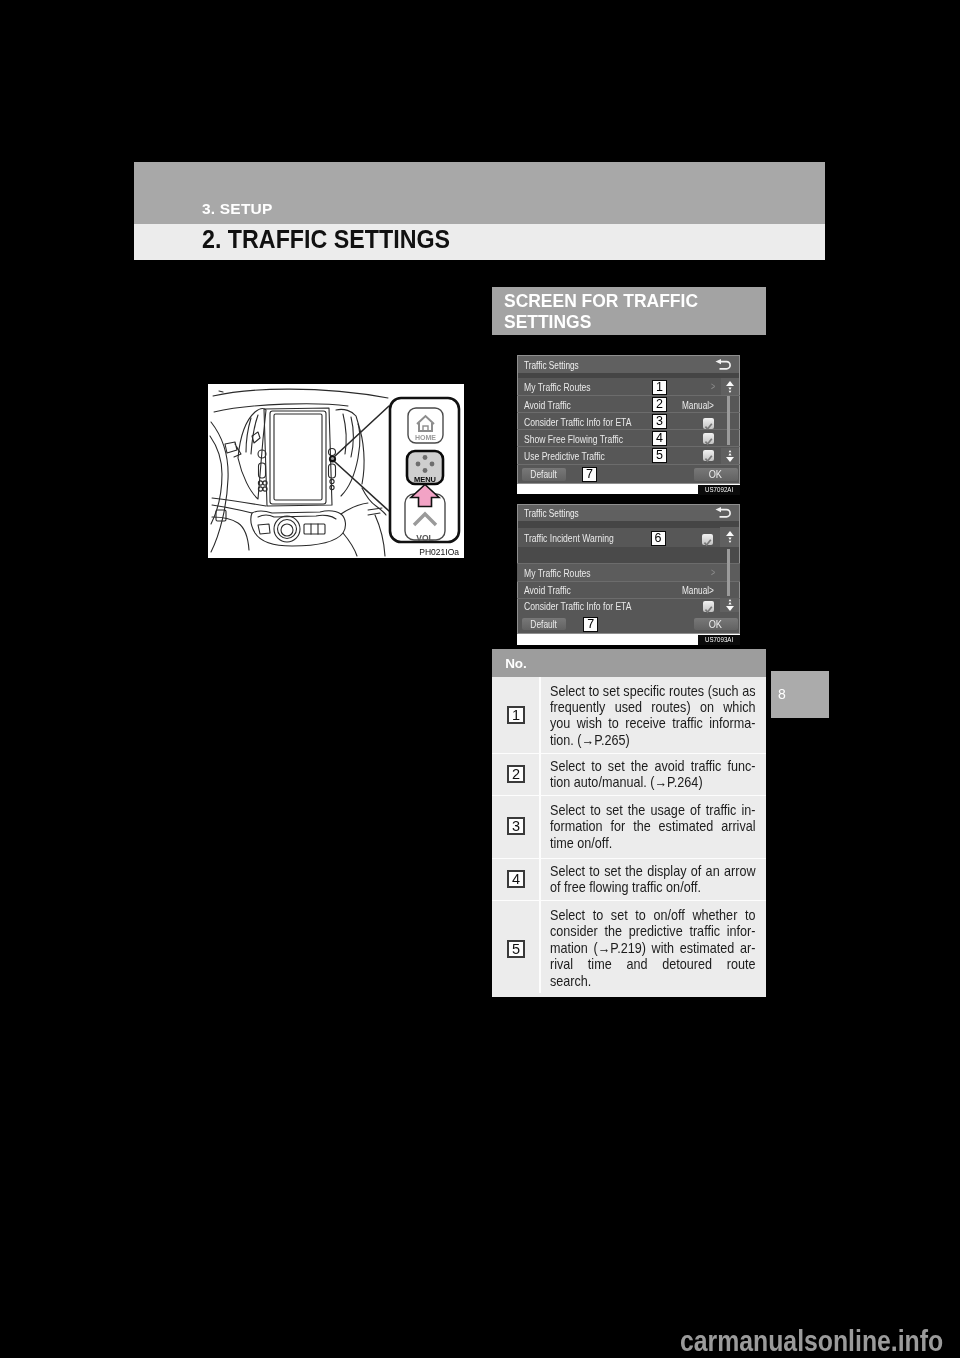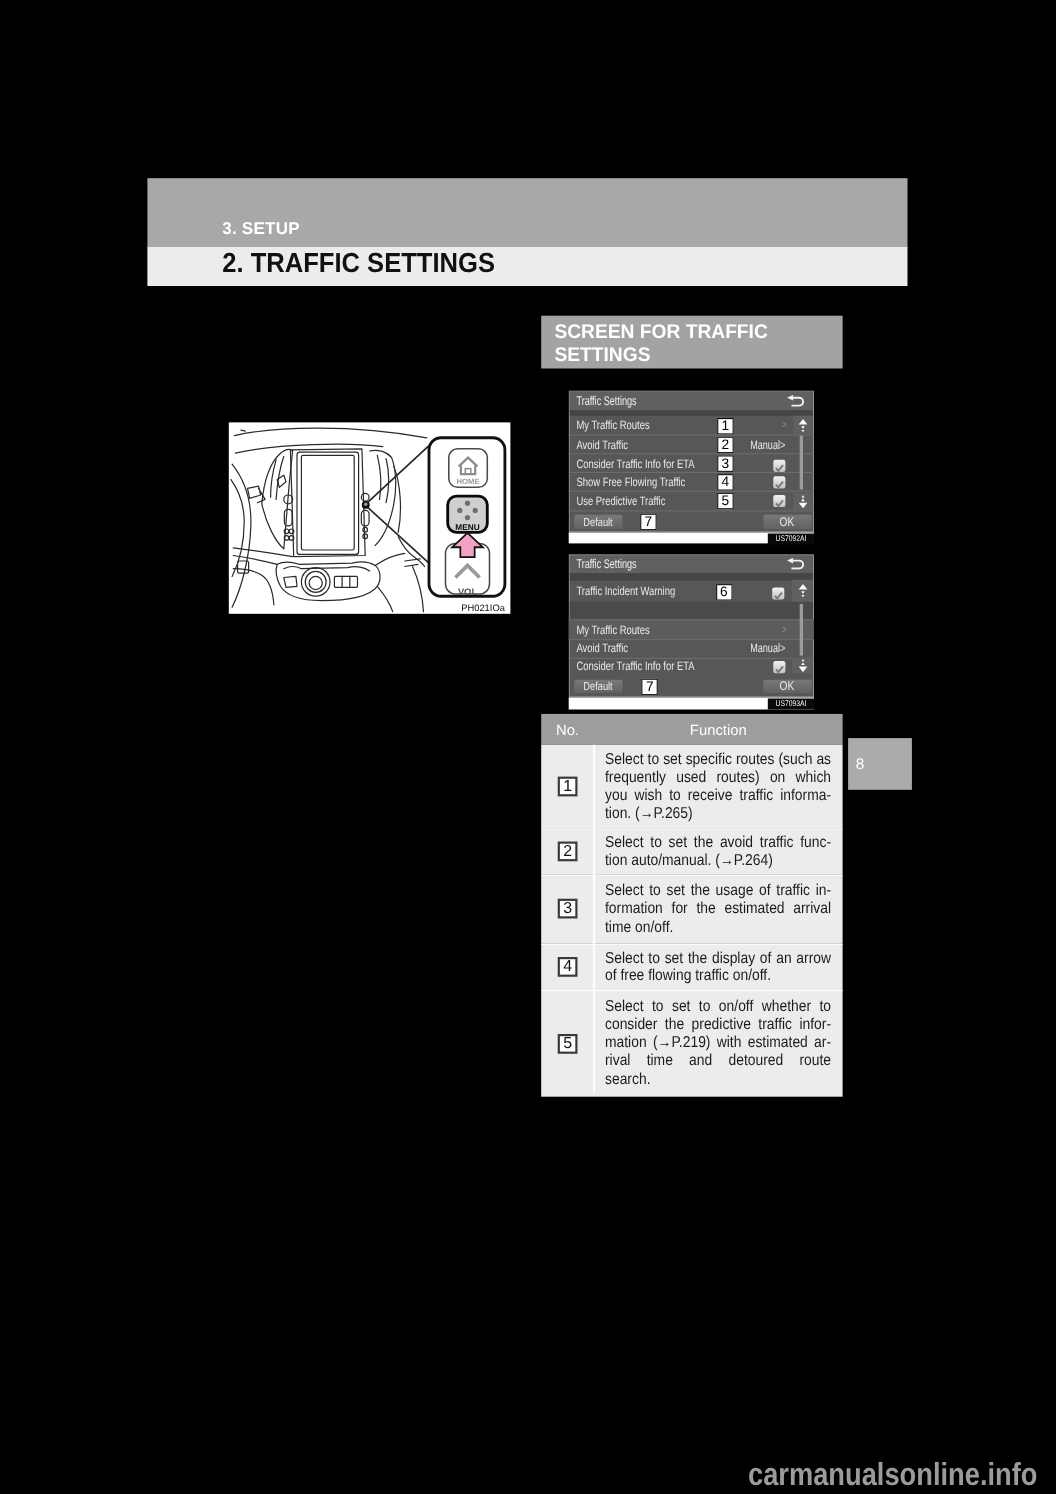--- a/index.html
+++ b/index.html
@@ -8,21 +8,21 @@
   .abs{position:absolute;}
   .sc{transform-origin:0 50%;display:inline-block;white-space:nowrap;}
   .row{position:absolute;left:0;width:223px;}
   .rlab{position:absolute;left:7px;top:0;bottom:0;display:flex;align-items:center;color:#e9e9e9;font-size:11px;}
   .rlab span{transform:scaleX(.78);transform-origin:0 50%;display:inline-block;white-space:nowrap;}
   .nbox{position:absolute;width:13px;height:13px;background:#fdfdfd;border:1.6px solid #0a0a0a;
         color:#000;font-size:12.5px;text-align:center;line-height:13px;}
   .cbx{position:absolute;width:11px;height:11px;border-radius:2px;
        background:linear-gradient(#f2f2f2,#c2c2c2);}
   .btn{position:absolute;background:linear-gradient(#787878,#626262);border-radius:2px;
-       color:#ececec;font-size:10.5px;display:flex;align-items:flex-end;justify-content:center;}
+       color:#ececec;font-size:10.5px;display:flex;align-items:center;justify-content:center;}
   .btn span{transform:scaleX(.8);display:inline-block;white-space:nowrap;}
   .jl{text-align:justify;text-align-last:justify;height:16.4px;}
   .jend{text-align:left;text-align-last:left;}
   .tabtxt{color:#1c1c1c;font-size:14.3px;line-height:16.4px;width:233px;
           transform:scaleX(.882);transform-origin:0 0;}
   .tbox{position:absolute;left:15px;width:14px;height:14px;background:#fdfdfd;
         border:2px solid #3a3a3a;color:#111;font-size:14.5px;text-align:center;line-height:14.5px;}
 </style>
 </head>
 <body>
@@ -333,23 +333,22 @@
 </div>
 
 <div class="abs" style="left:771px;top:671px;width:58px;height:47px;background:#ababab;color:#fff;font-size:14px;">
     <span style="position:absolute;left:7px;top:15px;">8</span>
   </div>
 
 <div id="ftable" class="abs" style="left:492px;top:649px;width:274px;">
 
   <div style="position:relative;width:274px;height:28px;background:#9d9d9d;color:#fff;">
 
-    <div class="abs" style="left:0;top:0;width:48px;height:28px;display:flex;align-items:center;justify-content:center;font-size:13.5px;">No.</div>
-
-    <div class="abs" style="left:48px;top:0;width:226px;height:28px;display:flex;align-items:center;justify-content:center;font-size:13.5px;">Function</div>
+    <div class="abs" style="left:0;top:0;width:48px;height:28px;display:flex;align-items:center;justify-content:center;font-size:13.5px;font-weight:bold;">No.</div>
+
   </div>
 
   <div style="position:relative;width:274px;height:76px;background:#ececec;">
 
     <div class="tbox" style="top:28.5px;">1</div>
     <div class="tabtxt" style="position:absolute;left:58px;top:5.5px;">
       <div class="jl">Select to set specific routes (such as</div>
       <div class="jl">frequently used routes) on which</div>
       <div class="jl">you wish to receive traffic informa-</div>
       <div class="jl jend">tion. (→P.265)</div>

